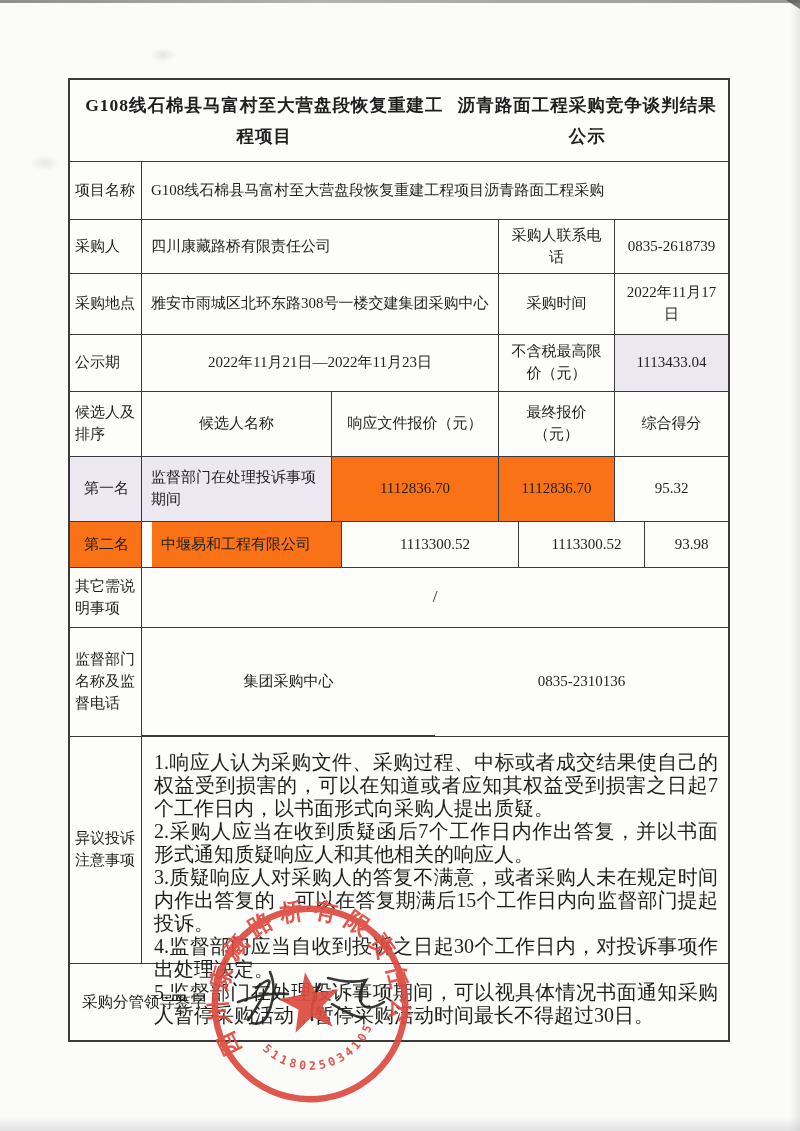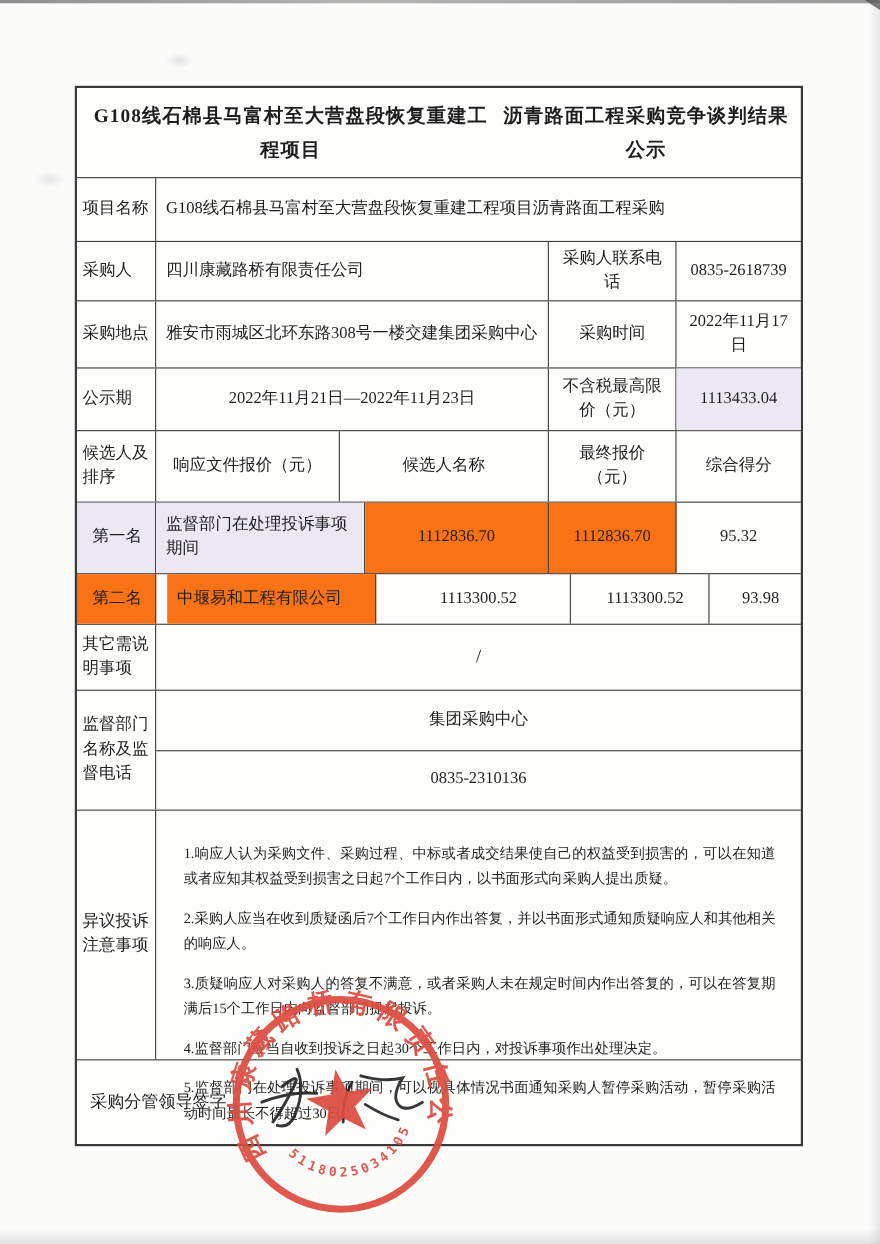--- a/index.html
+++ b/index.html
@@ -66,27 +66,27 @@
   .r-cand-2{height:46px;gap:10px;}
   .w-c2{width:190px;flex:0 0 190px;}
   .w-c3{width:167px;flex:0 0 167px;}
   .w-c4{width:116px;flex:0 0 116px;}
   .w-c5{flex:1;}
 
   .r-other{height:60px;}
   .r-other .value{flex:1;font-size:17px;}
 
   .r-supervision{height:109px;}
-  .sup-stack{flex:1;display:flex;flex-direction:column;}
+  .sup-stack{flex:1;display:flex;flex-direction:row;}
   .sup-stack .cell{border-right:none;flex:1;}
   .sup-stack .cell:first-child{border-bottom:1.6px solid #3a3a3a;}
 
   .r-notice{height:227px;}
   .r-notice .value{flex:1;display:block;padding:14px 10px 6px 12px;}
-  .r-notice .value p{margin:13px;font-size:13px;line-height:23px;text-align:justify;}
+  .r-notice .value p{margin:0;font-size:20px;line-height:23px;text-align:justify;}
 
   .r-sign{height:76px;}
   .r-sign .cell{width:100%;padding-left:12px;font-size:15.5px;}
 
   
   .seal{position:absolute;left:203px;top:897px;width:214px;height:214px;
     transform:rotate(-9deg);opacity:.92;pointer-events:none;}
   .signature{position:absolute;left:228px;top:962px;width:170px;height:78px;
     pointer-events:none;}
 </style>
@@ -131,22 +131,22 @@
 
   <div class="row r-publicity">
     <div class="cell lbl">公示期</div>
     <div class="cell w-main val-center">2022年11月21日—2022年11月23日</div>
     <div class="cell w-sub-label val-center">不含税最高限价（元）</div>
     <div class="cell w-sub-val val-center tint">1113433.04</div>
   </div>
 
   <div class="row r-cand-h">
     <div class="cell lbl">候选人及排序</div>
+    <div class="cell w-c2 val-center">候选人名称</div>
     <div class="cell w-c3 val-center">响应文件报价（元）</div>
-    <div class="cell w-c2 val-center">候选人名称</div>
     <div class="cell w-c4 val-center">最终报价（元）</div>
     <div class="cell w-c5 val-center">综合得分</div>
   </div>
 
   <div class="row r-cand-1">
     <div class="cell lbl val-center tint">第一名</div>
     <div class="cell w-c2 val-left tint">监督部门在处理投诉事项期间</div>
     <div class="cell w-c3 val-center tint-lite">1112836.70</div>
     <div class="cell w-c4 val-center tint-lite">1112836.70</div>
     <div class="cell w-c5 val-center">95.32</div>

